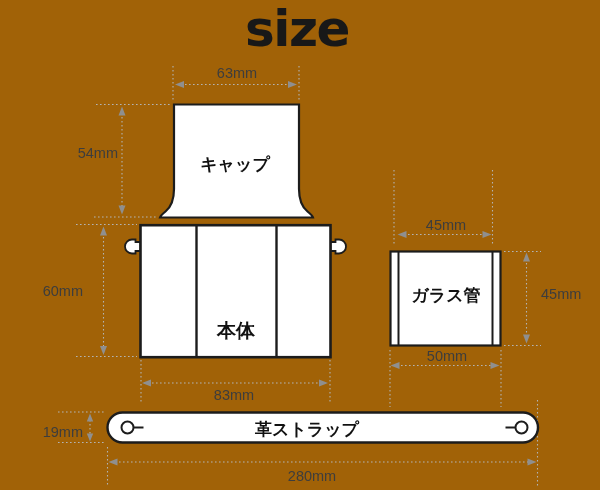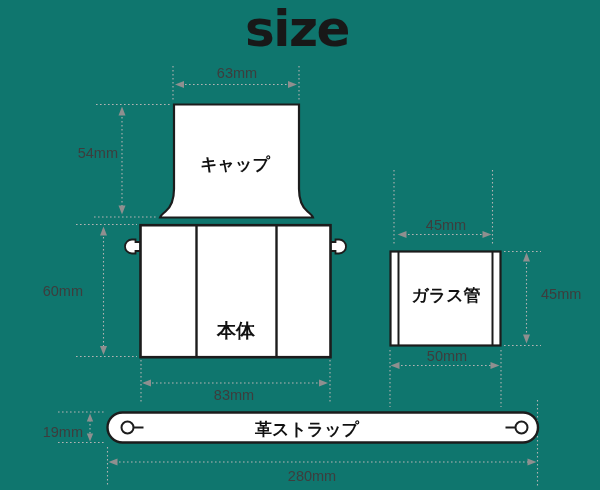--- a/index.html
+++ b/index.html
@@ -1,17 +1,17 @@
 <!DOCTYPE html>
 <html><head>
 <meta charset="utf-8">
 <style>
   html,body{margin:0;padding:0;background:#ffffff;}
   .stage{
-    width:600px;height:490px;position:relative;background:#0f766e;
+    width:600px;height:490px;position:relative;background:#a16207;
     font-family:"Liberation Sans",sans-serif;overflow:hidden;
   }
   svg{display:block;}
   .t-title{
     font-family:"DejaVu Sans","Liberation Sans",sans-serif;
     font-size:50px;font-weight:bold;letter-spacing:-1.5px;fill:#181818;
   }
   .t-dim{
     font-family:"Liberation Sans","DejaVu Sans",sans-serif;
     font-size:14.5px;fill:#3d3d3d;

